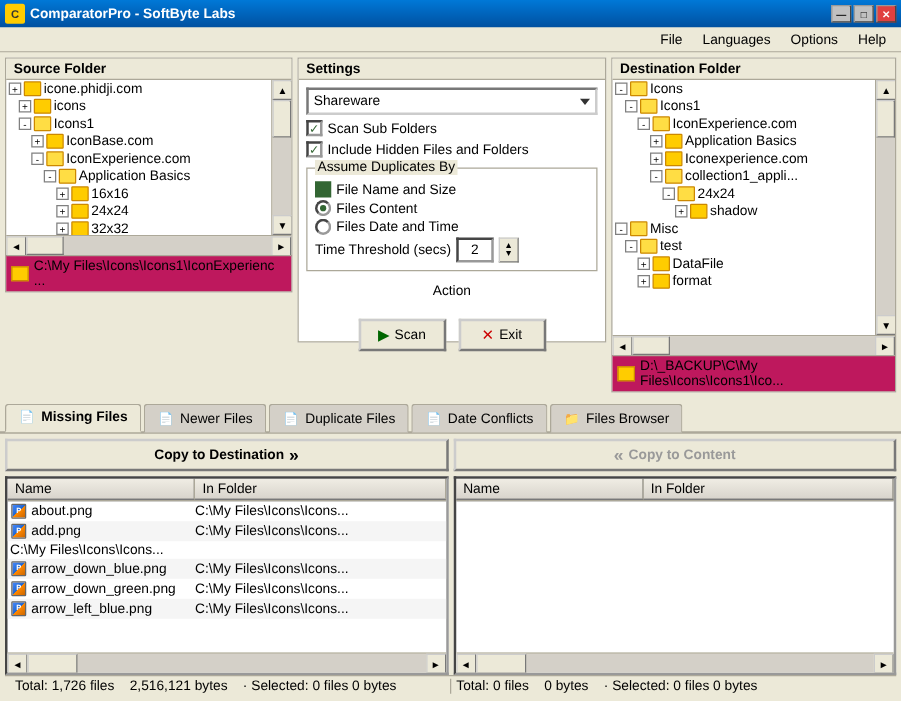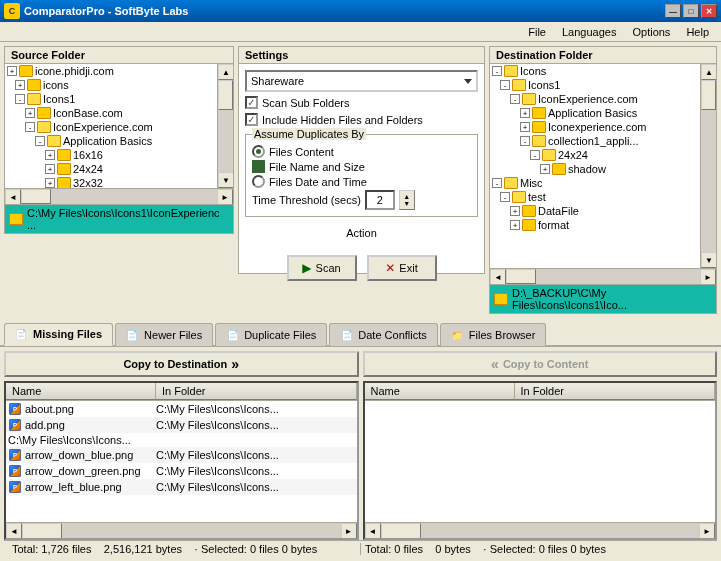--- a/index.html
+++ b/index.html
@@ -154,21 +154,21 @@
       flex-direction: column;
     }
 
     .tree-with-scroll {
       display: flex;
       flex: 1;
       overflow: hidden;
     }
 
     .path-bar {
-      background: #14b8a6;
+      background: #be185d;
       border-top: 1px solid #aca899;
       padding: 2px 4px;
       font-size: 11px;
       display: flex;
       align-items: center;
       gap: 4px;
     }
     .path-bar-icon {
       width: 14px;
       height: 12px;
@@ -676,28 +676,28 @@
           <div class="checkbox">✓</div>
           <span>Scan Sub Folders</span>
         </div>
         <div class="checkbox-row">
           <div class="checkbox">✓</div>
           <span>Include Hidden Files and Folders</span>
         </div>
         <div class="group-box">
           <span class="group-label">Assume Duplicates By</span>
           <div class="radio-row">
+            <div class="color-box"></div>
+            <span>File Name and Size</span>
+          </div>
+          <div class="radio-row">
             <div class="radio">
               <div class="radio-dot"></div>
             </div>
             <span>Files Content</span>
-          </div>
-          <div class="radio-row">
-            <div class="color-box"></div>
-            <span>File Name and Size</span>
           </div>
           <div class="radio-row">
             <div class="radio"></div>
             <span>Files Date and Time</span>
           </div>
           <div class="threshold-row">
             <span>Time Threshold (secs)</span>
             <div class="threshold-input" style="display:flex;align-items:center;justify-content:center;">2</div>
             <div class="spinner-btn" style="display:flex;flex-direction:column;font-size:7px;">
               <span>▲</span>

